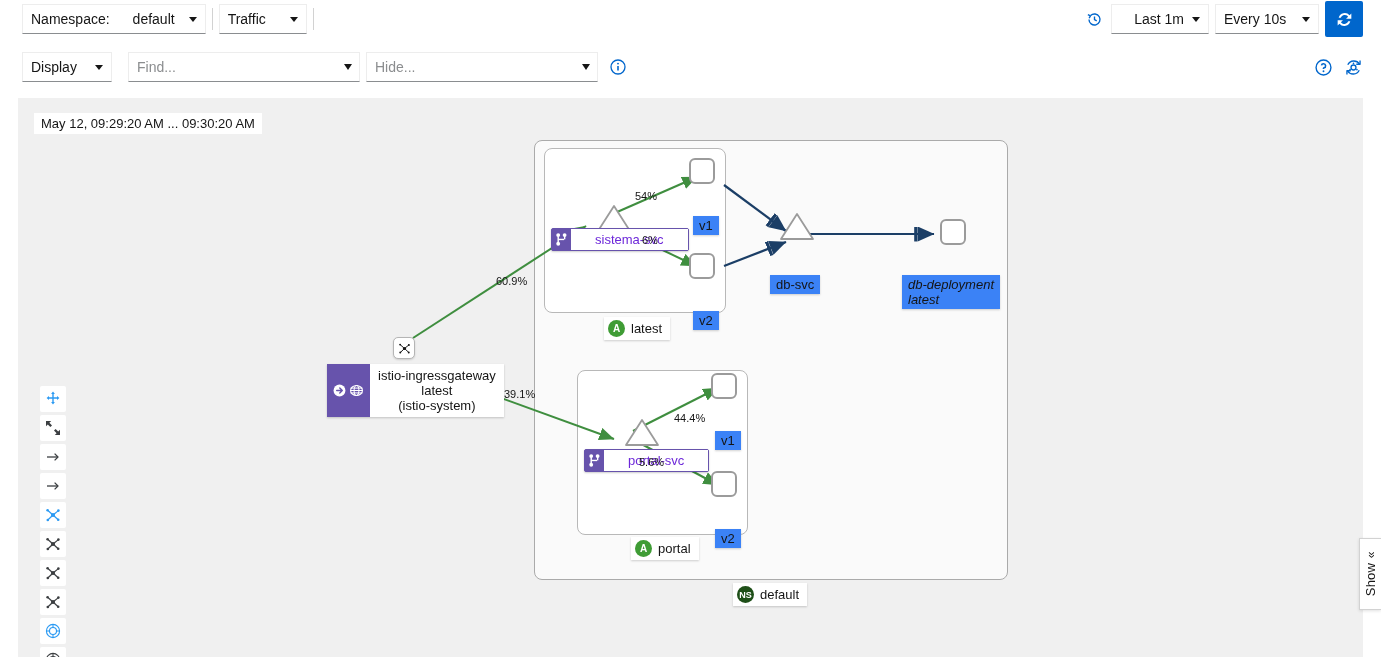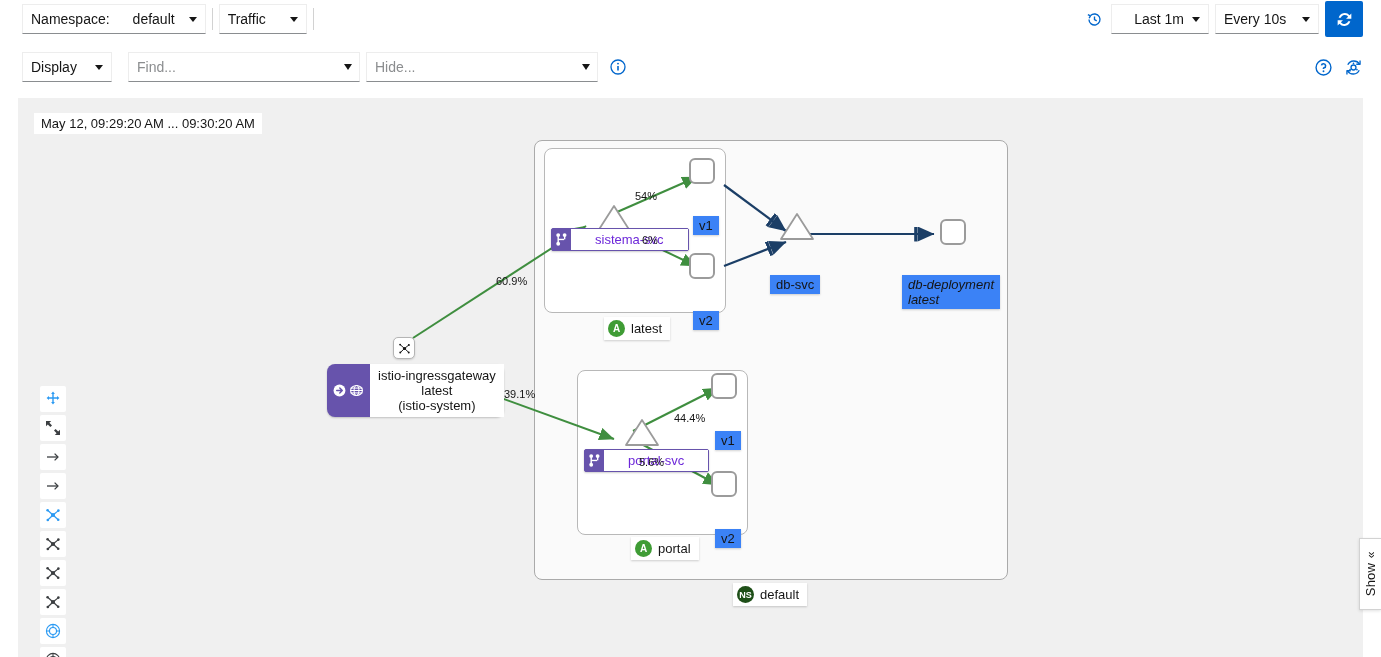--- a/index.html
+++ b/index.html
@@ -140,21 +140,21 @@
   }
   .badge-circle.app { background: #3f9c35; }
   .badge-circle.ns { background: #1e4f18; font-size: 9px; }
 
   .wl-node {
     position: absolute; width: 26px; height: 26px;
     border: 2px solid #9b9b9b; border-radius: 6px; background: #fff;
   }
   .gw-badge {
     position: absolute; background: #6753ac; color: #fff;
-    display: flex; align-items: stretch; border-radius: 8px;
+    display: flex; align-items: stretch; border-radius: 0;
     box-shadow: 0 1px 2px rgba(0,0,0,.2);
   }
   .gw-badge .icons {
     display: flex; align-items: center; gap: 3px; padding: 0 6px;
   }
   .gw-badge .txt {
     background: #fff; color: #151515; font-size: 13px; line-height: 15px;
     padding: 4px 8px; text-align: center; white-space: pre-line;
   }
   .svc-badge {

